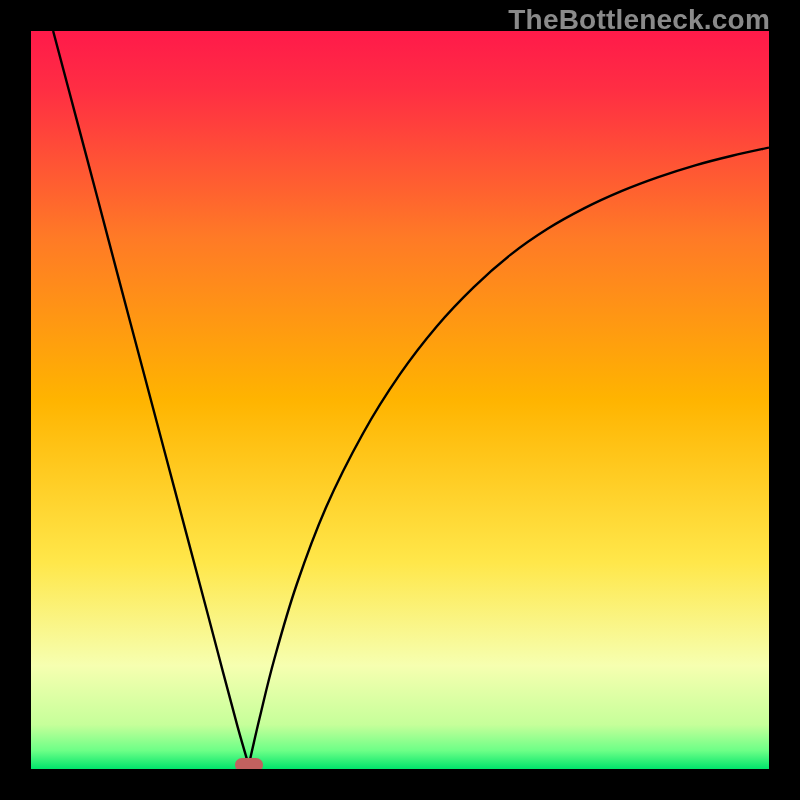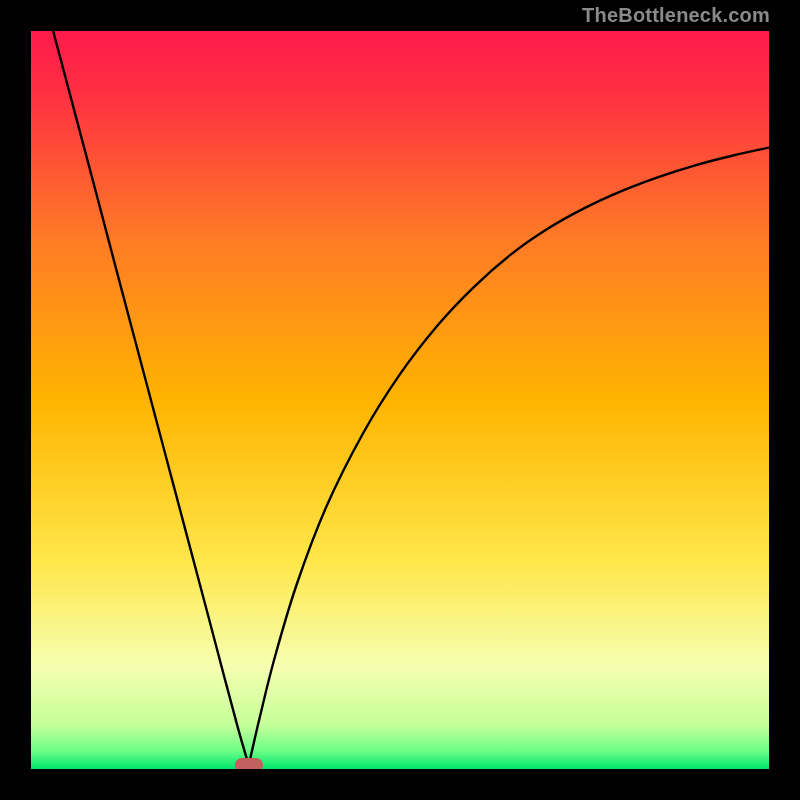--- a/index.html
+++ b/index.html
@@ -36,21 +36,21 @@
     left: 0;
     top: 0;
     width: 100%;
     height: 100%;
   }
   .watermark {
     position: absolute;
     top: 4px;
     right: 30px;
     font-family: Arial, Helvetica, sans-serif;
-    font-size: 20px;
+    font-size: 28px;
     font-weight: 600;
     color: #8a8a8a;
     letter-spacing: 0.2px;
   }
   .marker {
     position: absolute;
     width: 28px;
     height: 14px;
     border-radius: 7px;
     transform: translate(-50%, -50%);

